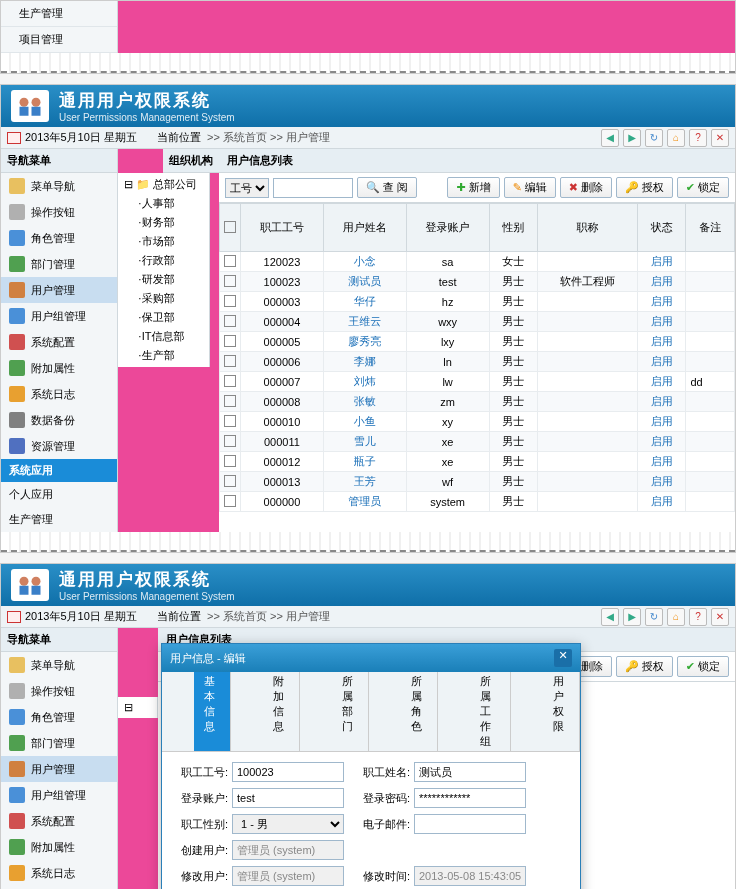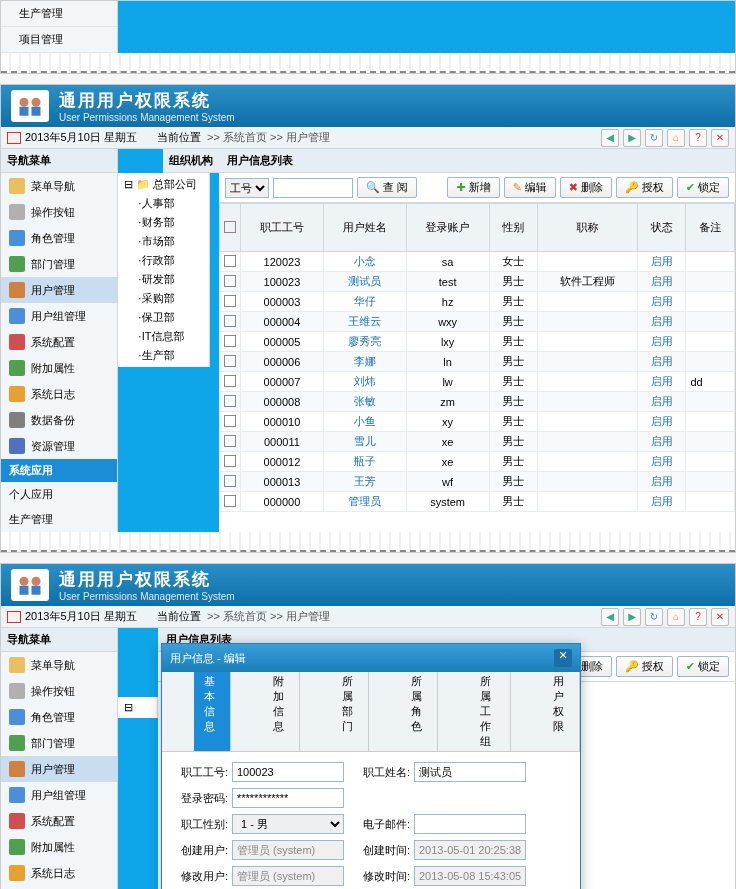--- a/index.html
+++ b/index.html
@@ -1,17 +1,17 @@
 <!DOCTYPE html>
 <html><head>
 <meta charset="utf-8">
 <style>
 * { margin: 0; padding: 0; box-sizing: border-box; font-family: "Microsoft YaHei", Arial, sans-serif; font-size: 11px; }
 body { background: #f5f5f5; width: 736px; }
-.panel { background: #0ea5e9; margin-bottom: 10px; border: 1px solid #ccc; }
+.panel { background: #ec4899; margin-bottom: 10px; border: 1px solid #ccc; }
 .torn { height: 20px; background: repeating-linear-gradient(90deg, #fff 0 8px, #f0f0f0 8px 10px); border-bottom: 2px dashed #888; }
 .header-blue { background: linear-gradient(#2a8fc7, #0f6fa8); height: 42px; display: flex; align-items: center; padding: 0 10px; color: #fff; }
 .avatar-icon { width: 38px; height: 32px; background: #fff; border-radius: 3px; margin-right: 10px; display: flex; align-items: center; justify-content: center; }
 .avatar-icon svg { width: 30px; height: 28px; }
 .sys-title { font-size: 17px; font-weight: bold; letter-spacing: 2px; }
 .sys-sub { font-size: 10px; opacity: 0.85; }
 .breadcrumb { background: #eef3f6; border-bottom: 1px solid #d0d8dd; height: 22px; display: flex; align-items: center; padding: 0 6px; }
 .breadcrumb .date { margin-right: 20px; }
 .breadcrumb .cal-icon { display: inline-block; width: 14px; height: 12px; border: 1px solid #c33; background: #fee; margin-right: 4px; vertical-align: middle; }
 .breadcrumb .loc { color: #555; }
@@ -475,43 +475,43 @@
               <label>职工工号:</label>
               <input value="100023" style="">
             </div>
           <div class="form-field">
               <label>职工姓名:</label>
               <input value="测试员" style="">
             </div>
         </div>
         <div class="form-row">
           <div class="form-field">
+              <label>登录账户:</label>
+              <input value="test" style="">
+            </div>
+          <div class="form-field">
               <label>登录密码:</label>
               <input value="************" style="">
             </div>
         </div>
         <div class="form-row">
           <div class="form-field">
               <label>职工性别:</label>
               <select><option>1 - 男</option></select>
             </div>
           <div class="form-field">
               <label>电子邮件:</label>
               <input value="" style="">
             </div>
         </div>
         <div class="form-row">
           <div class="form-field">
               <label>创建用户:</label>
               <input readonly="" value="管理员 (system)" style="">
             </div>
-          <div class="form-field">
-              <label>创建时间:</label>
-              <input readonly="" value="2013-05-01 20:25:38" style="">
-            </div>
         </div>
         <div class="form-row">
           <div class="form-field">
               <label>修改用户:</label>
               <input readonly="" value="管理员 (system)" style="">
             </div>
           <div class="form-field">
               <label>修改时间:</label>
               <input readonly="" value="2013-05-08 15:43:05" style="">
             </div>

